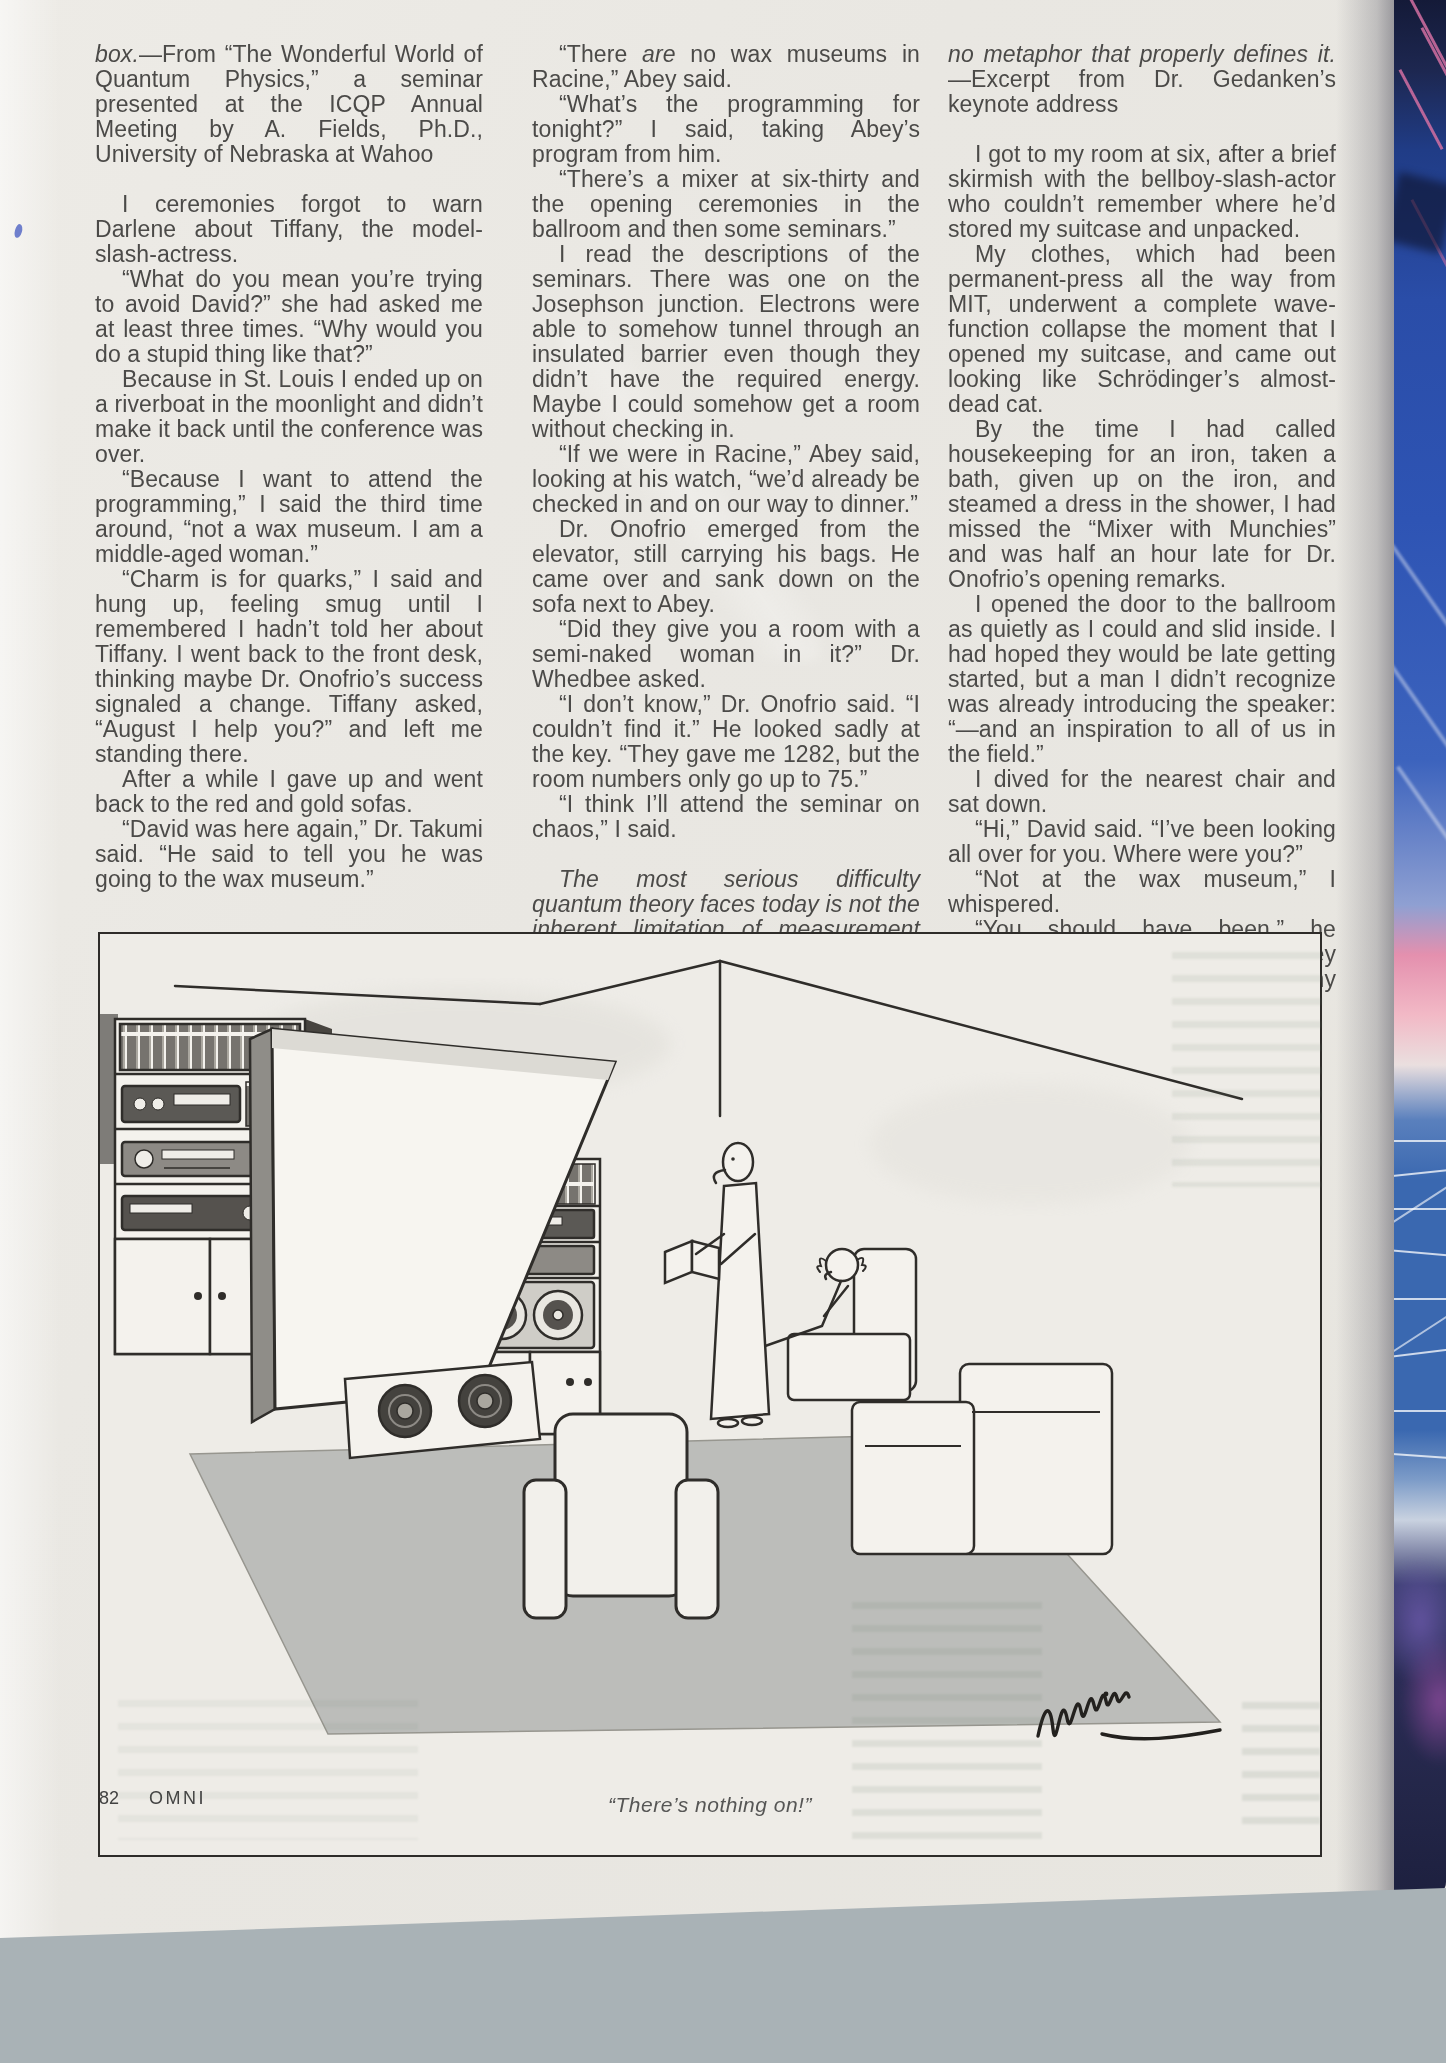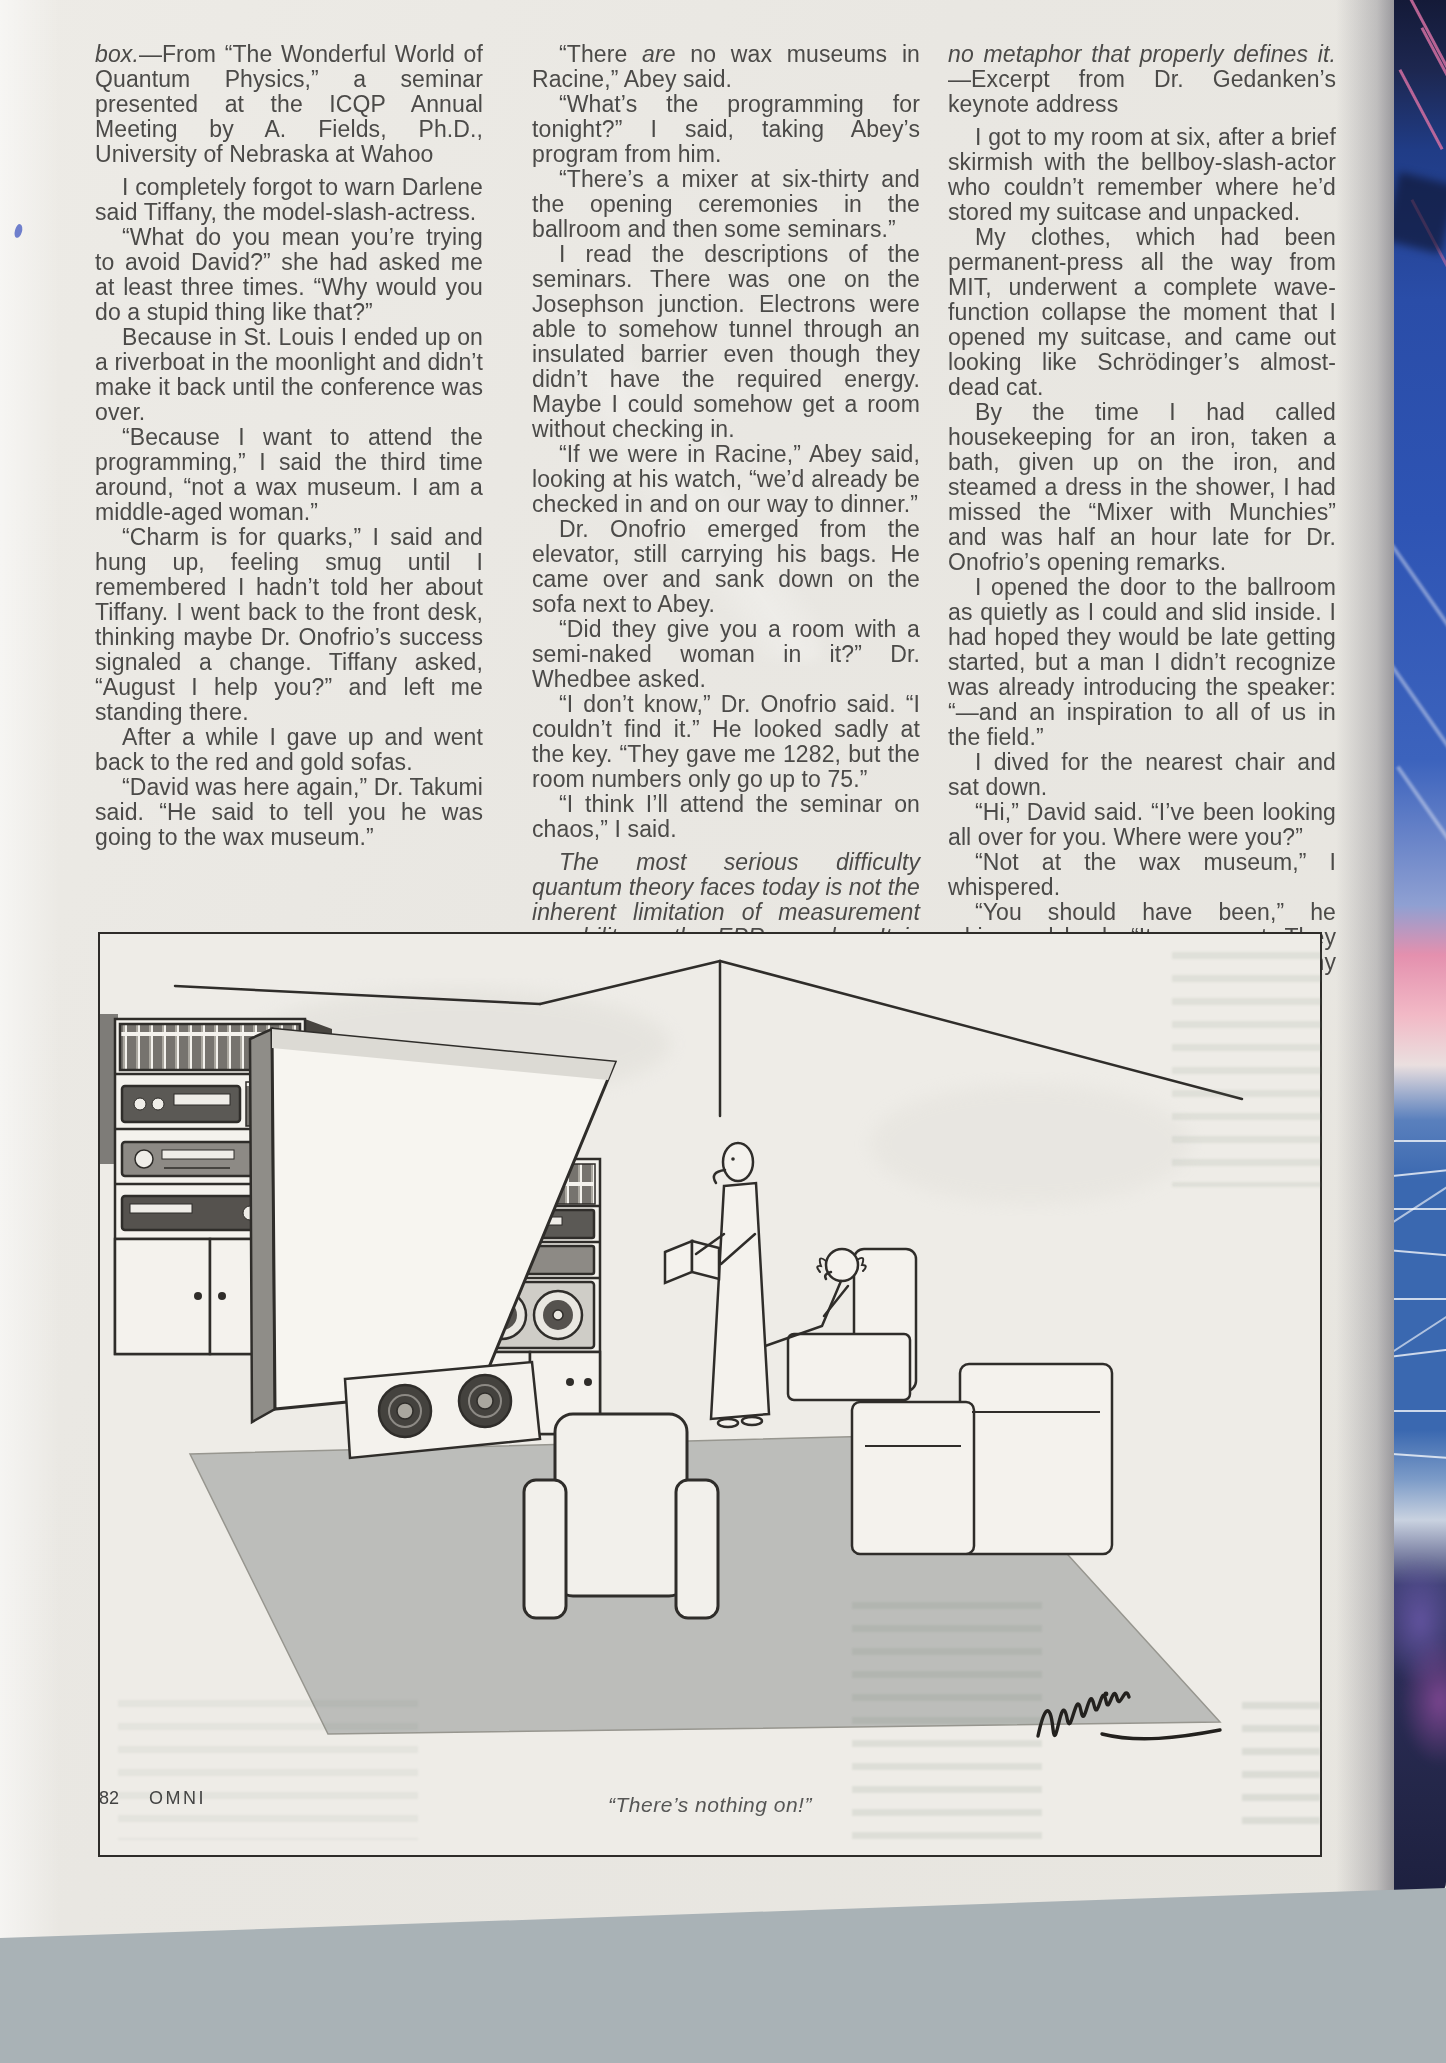--- a/index.html
+++ b/index.html
@@ -24,21 +24,21 @@
   }
   
   .col{
     position:absolute;top:42px;width:388px;
     font-size:23px;line-height:25px;color:#4b4a48;
     text-align:justify;letter-spacing:.1px;
   }
   #col1{left:95px}#col2{left:532px}#col3{left:948px}
   .para{margin:0;}
   .para.ind{text-indent:27px;}
-  .para.sp{margin-top:8px;}
+  .para.sp{margin-top:25px;}
   .it{font-style:italic;}
   
   .cartoon{
     position:absolute;left:98px;top:932px;width:1224px;height:925px;
     border:2.5px solid #2e2c29;box-sizing:border-box;
     background:#eeece7;
   }
   .cartoon svg{position:absolute;left:0;top:0;}
   .caption{
     position:absolute;left:0;right:0;bottom:38px;text-align:center;
@@ -97,21 +97,21 @@
 </head>
 <body>
 
 <div class="paper">
   <div class="left-edge"></div>
   <div class="pen-mark"></div>
   <div class="sheen"></div>
 
   <div class="col" id="col1">
       <p class="para"><span class="it">box.</span><span>—From “The Wonderful World of Quantum Physics,” a seminar presented at the ICQP Annual Meeting by A. Fields, Ph.D., University of Nebraska at Wahoo</span></p>
-      <p class="para ind sp"><span>I completely forgot to warn Darlene said Tiffany, the model-slash-actress.</span></p>
+      <p class="para ind sp"><span>I ceremonies forgot to warn Darlene about Tiffany, the model-slash-actress.</span></p>
       <p class="para ind"><span>“What do you mean you’re trying to avoid David?” she had asked me at least three times. “Why would you do a stupid thing like that?”</span></p>
       <p class="para ind"><span>Because in St. Louis I ended up on a riverboat in the moonlight and didn’t make it back until the conference was over.</span></p>
       <p class="para ind"><span>“Because I want to attend the programming,” I said the third time around, “not a wax museum. I am a middle-aged woman.”</span></p>
       <p class="para ind"><span>“Charm is for quarks,” I said and hung up, feeling smug until I remembered I hadn’t told her about Tiffany. I went back to the front desk, thinking maybe Dr. Onofrio’s success signaled a change. Tiffany asked, “August I help you?” and left me standing there.</span></p>
       <p class="para ind"><span>After a while I gave up and went back to the red and gold sofas.</span></p>
       <p class="para ind"><span>“David was here again,” Dr. Takumi said. “He said to tell you he was going to the wax museum.”</span></p>
     </div>
   <div class="col" id="col2">
       <p class="para ind"><span>“There </span><span class="it">are</span><span> no wax museums in Racine,” Abey said.</span></p>
       <p class="para ind"><span>“What’s the programming for tonight?” I said, taking Abey’s program from him.</span></p>

